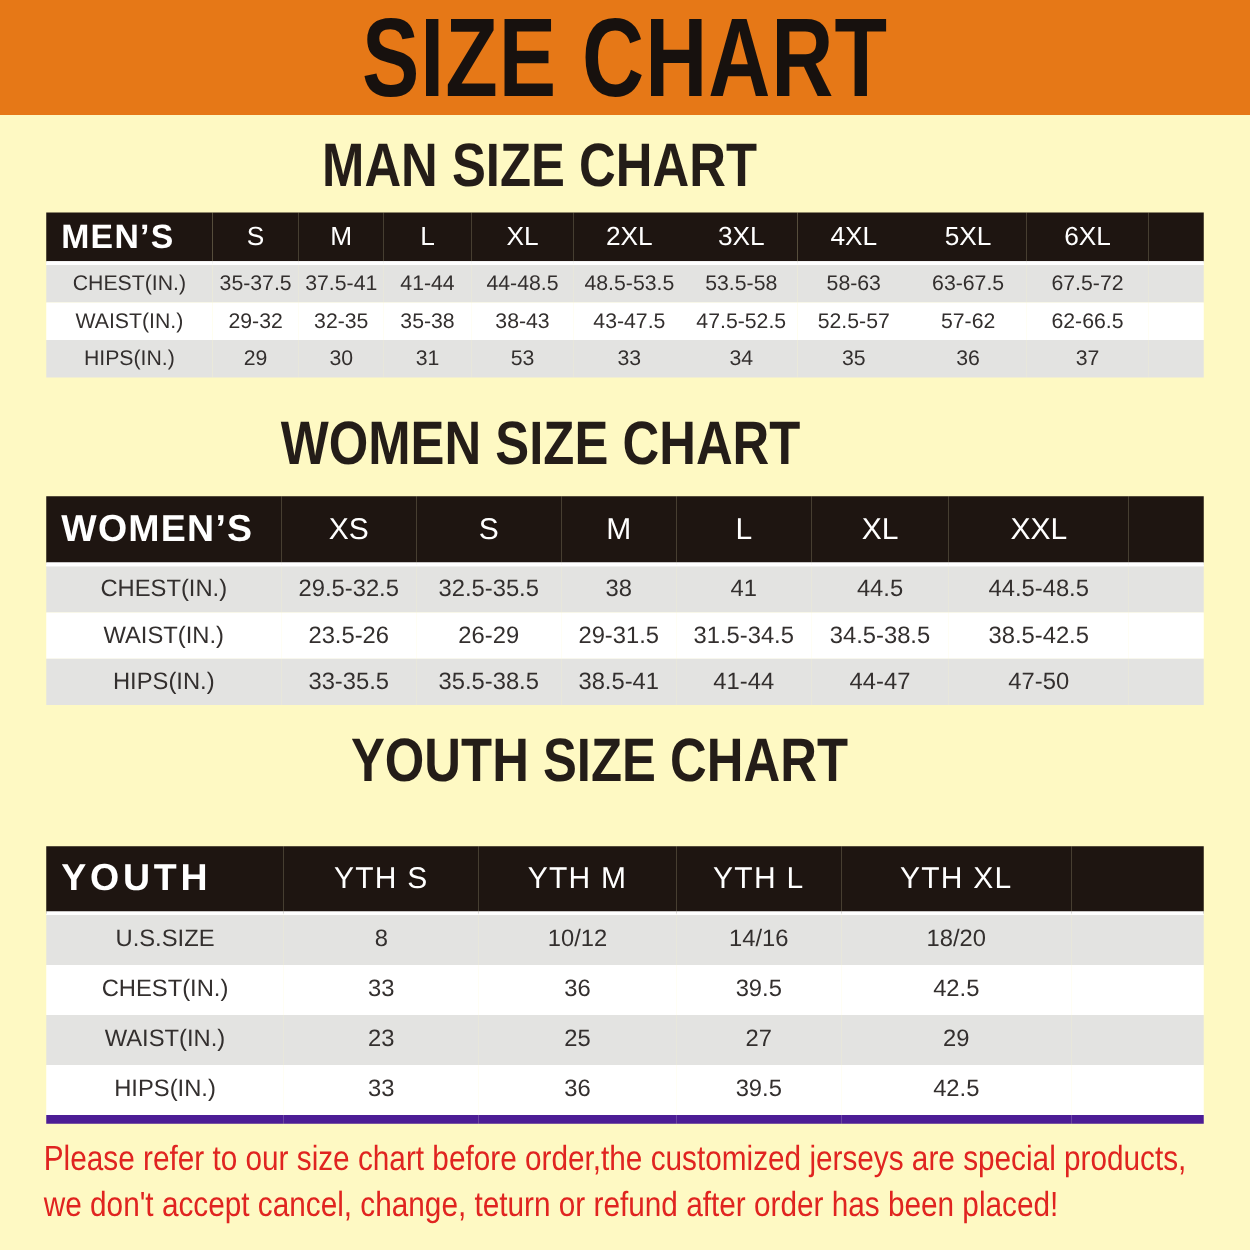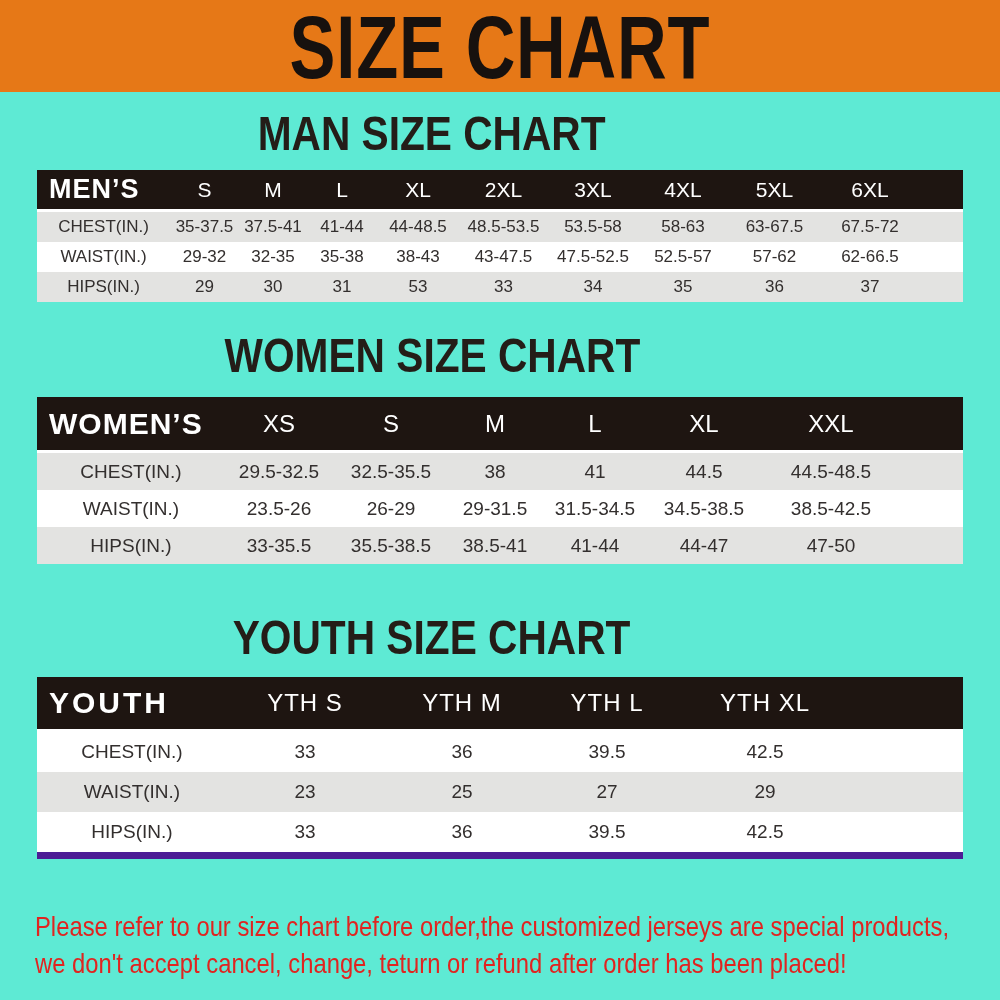--- a/index.html
+++ b/index.html
@@ -1,20 +1,20 @@
 <!DOCTYPE html>
 <html><head>
 <meta charset="utf-8">
 <style>
   html, body { margin: 0; padding: 0; background: #fff; }
   .wrap {
     position: relative;
     width: 1000px;
     height: 1000px;
-    background: #5eead4;
+    background: #fef9c3;
     overflow: hidden;
     font-family: "Liberation Sans", sans-serif;
   }
 
   
   .banner {
     position: absolute;
     top: 0; left: 0;
     width: 1000px; height: 92px;
     background: #e67817;
@@ -44,21 +44,21 @@
     font-weight: bold;
     font-size: 49px;
     line-height: 50px;
     color: #241d18;
     transform: scaleX(0.83);
     transform-origin: center center;
     white-space: nowrap;
   }
   #heading-man   { top: 108px; }
   #heading-women { top: 330px; }
-  #heading-youth { top: 612px; }
+  #heading-youth { top: 584px; padding-left: 48px; }
 
   
   table.size-table {
     position: absolute;
     left: 37px;
     width: 926px;
     border-collapse: collapse;
     table-layout: fixed;
   }
   #table-man   { top: 170px; }
@@ -278,20 +278,28 @@
       <tr>
         <th class="label-col">YOUTH</th>
         <th>YTH S</th>
         <th>YTH M</th>
         <th>YTH L</th>
         <th>YTH XL</th>
         <th></th>
       </tr>
     </thead>
     <tbody>
+      <tr class="stripe">
+        <td>U.S.SIZE</td>
+        <td>8</td>
+        <td>10/12</td>
+        <td>14/16</td>
+        <td>18/20</td>
+        <td></td>
+      </tr>
       <tr class="plain">
         <td>CHEST(IN.)</td>
         <td>33</td>
         <td>36</td>
         <td>39.5</td>
         <td>42.5</td>
         <td></td>
       </tr>
       <tr class="stripe">
         <td>WAIST(IN.)</td>

